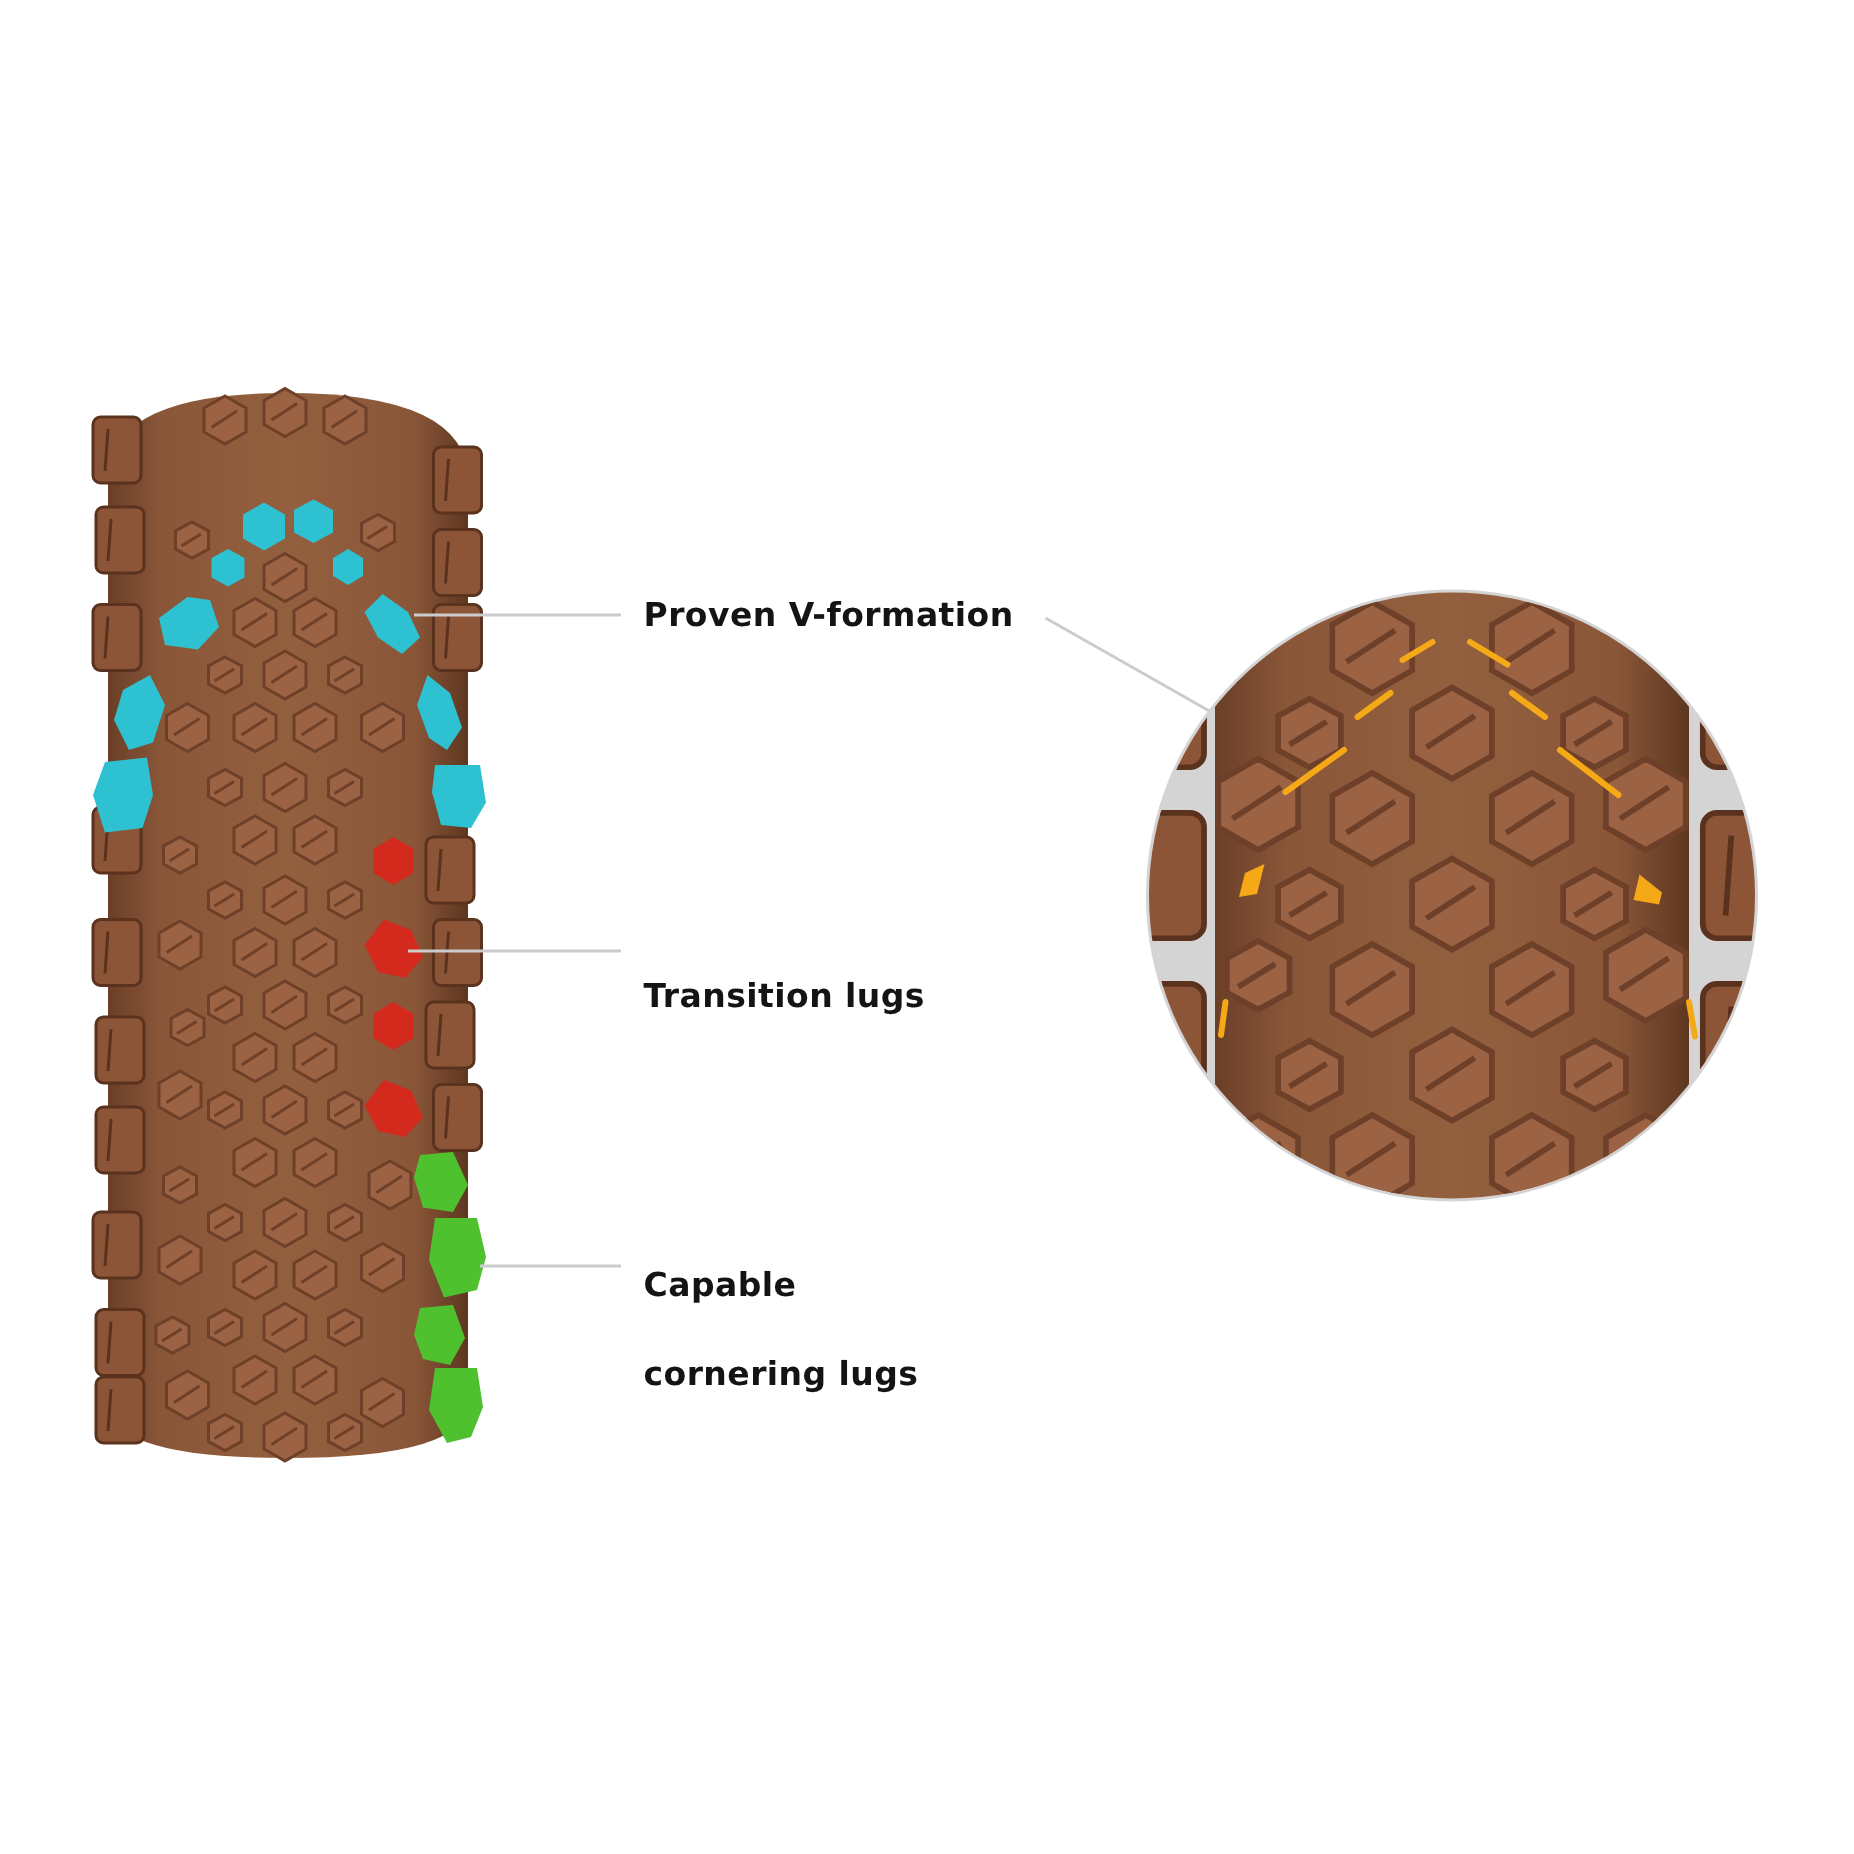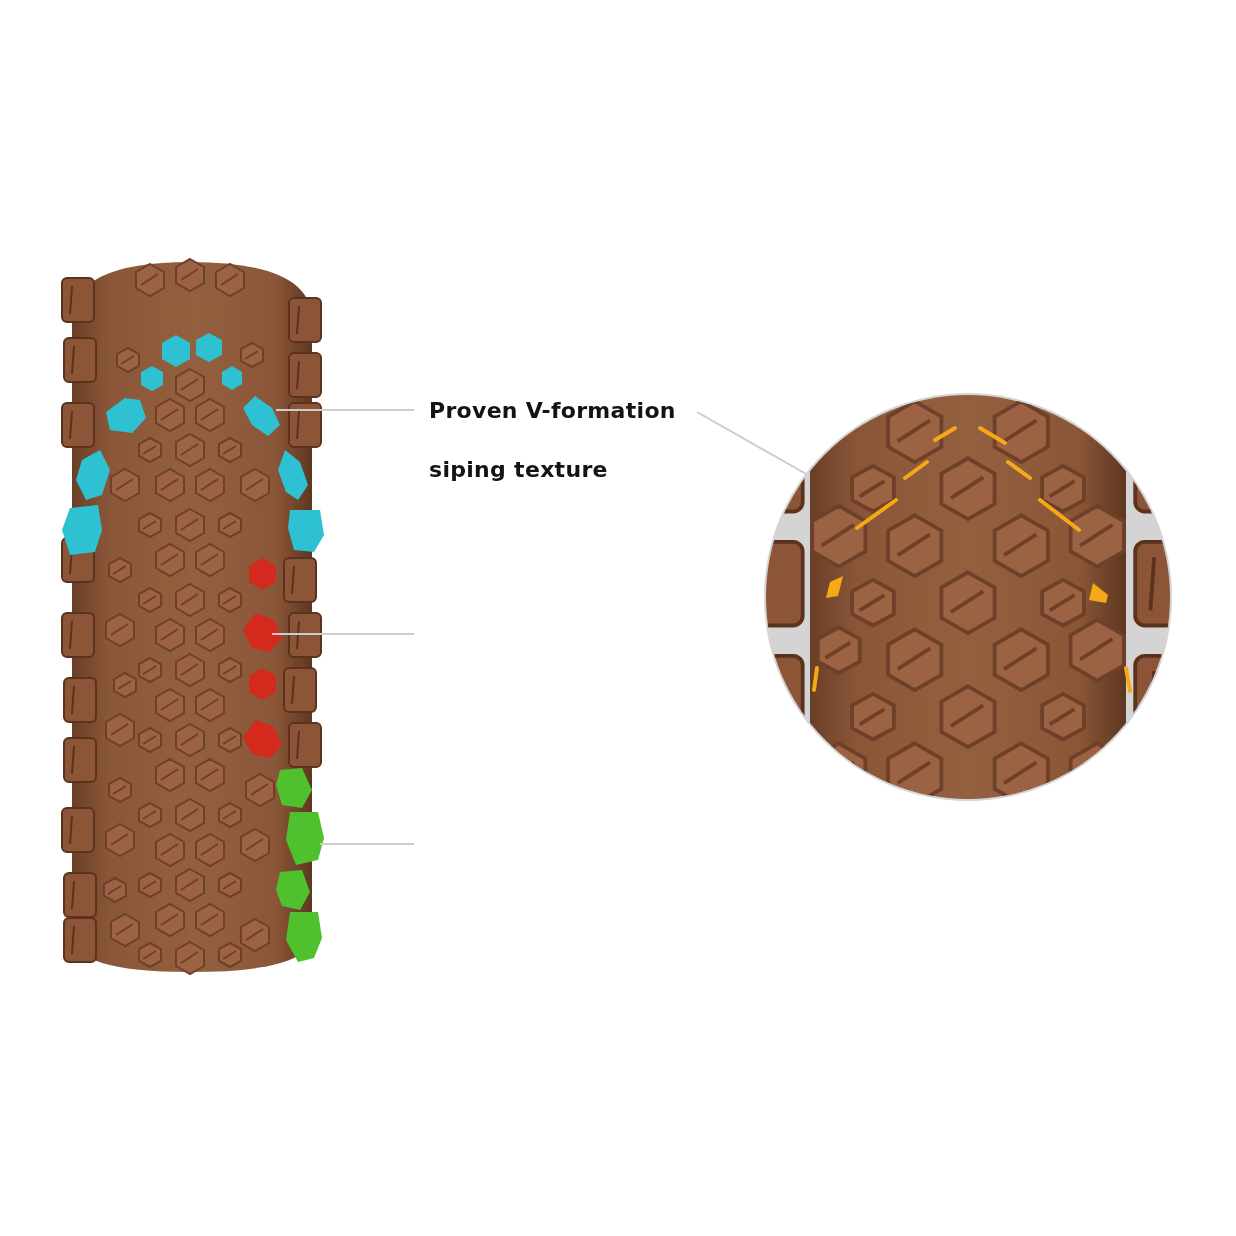--- a/index.html
+++ b/index.html
@@ -211,17 +211,23 @@
           <line x1="1126" y1="668" x2="1130" y2="691"></line>
         </g>
         <polygon points="830,582 843,576 838,596 826,598" fill="#f5a916"></polygon>
         <polygon points="1093,583 1108,595 1106,603 1089,600" fill="#f5a916"></polygon>
       </g>
     </g>
   </svg>
 
   <div class="label" style="left:429px; top:366px;">
     <span>Proven V-formation</span>
-    <span>siping texture</span>
   </div>
 
-
+  <div class="label" style="left:429px; top:620px;">
+    <span>Transition lugs</span>
+  </div>
+
+  <div class="label" style="left:429px; top:813px;">
+    <span>Capable</span>
+    <span>cornering lugs</span>
+  </div>
 </div>
 
 </body></html>

